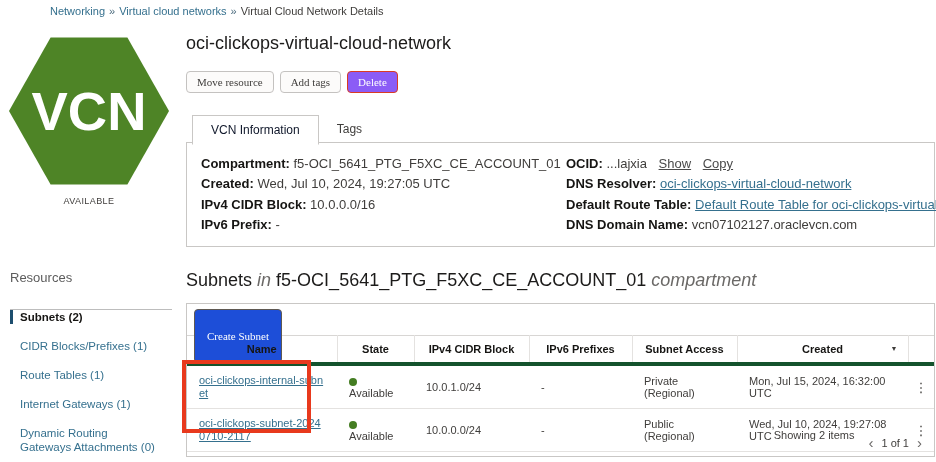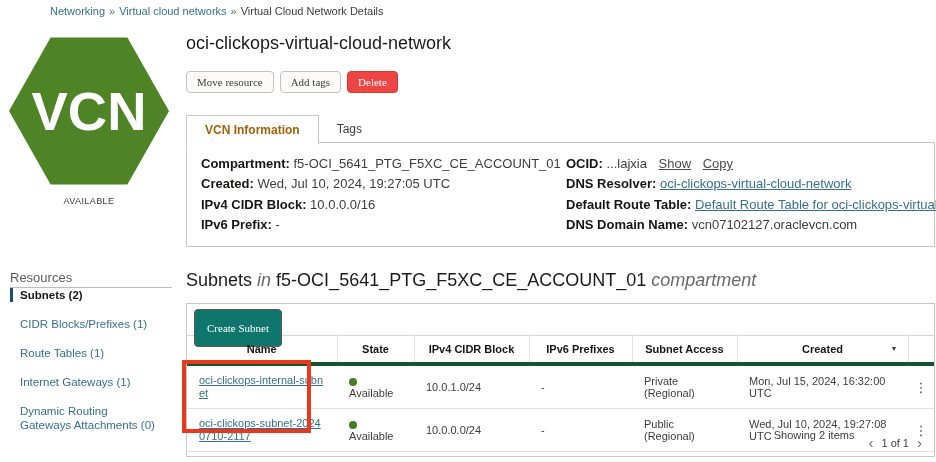--- a/index.html
+++ b/index.html
@@ -18,55 +18,55 @@
 
   
   .sidebar { position:absolute; left:0; top:0; width:180px; height:462px; }
   .hexwrap { position:absolute; left:9px; top:31px; width:160px; height:160px; }
   .hexwrap svg { width:100%; height:100%; display:block; }
   .hex-label { fill:#ffffff; font-family:"Liberation Sans",sans-serif; font-weight:bold; font-size:34px; }
   .availability { position:absolute; left:9px; top:196px; width:160px; text-align:center;
     font-size:9px; letter-spacing:.4px; color:#3f3d3b; }
 
   .resources { position:absolute; left:10px; top:270px; width:162px; }
-  .resources-title { font-size:13px; color:#5c5c5c; padding-bottom:2px; border-bottom:1px solid #bdbdbd; }
+  .resources-title { font-size:13px; color:#5c5c5c; padding-bottom:24px; border-bottom:1px solid #bdbdbd; }
   .res-list { }
   .res-item { font-size:11.5px; color:#35708e; margin:0 0 15px 0; padding-left:10px; line-height:14px; cursor:pointer; }
   .res-item.active { color:#161513; font-weight:bold; border-left:3px solid #1d4e6e; padding-left:7px; }
 
   
   .main-title { position:absolute; left:186px; top:33px; font-size:18px; color:#1c1b1a; }
   .btn-row { position:absolute; left:186px; top:71px; display:flex; gap:6px; }
   .btn { font-family:Liberation Serif, serif; font-size:11px; padding:4px 10px; border-radius:4px;
     border:1px solid #c4c2c0; background:#fcfbfa; color:#3f3d3b; cursor:pointer; }
-  .btn.danger { background:#ef4444; border-color:#da3b23; color:#ffffff; }
+  .btn.danger { background:#8b5cf6; border-color:#da3b23; color:#ffffff; }
 
   
   .tabs { position:absolute; left:186px; top:115px; display:flex; z-index:2; }
   .tab { font-size:12px; padding:7px 18px; cursor:pointer; color:#3f3d3b; }
-  .tab.active { font-weight:bold; color:#a16207; background:#ffffff;
-    border:1px solid #c9c7c5; border-bottom:1px solid #ffffff; }
+  .tab.active { font-weight:normal; color:#0f172a; background:#ffffff;
+    border:1px solid #c9c7c5; border-bottom:1px solid #ffffff;margin-left:6px; }
   .infobox { position:absolute; left:186px; top:142px; width:749px; height:105px;
     border:1px solid #c9c7c5; background:#ffffff; padding:12px 14px;
     display:grid; grid-template-columns:355px 1fr; column-gap:10px; z-index:1; }
   .info-col { display:flex; flex-direction:column; justify-content:space-between; padding:2px 0; }
   .info-row { font-size:13px; line-height:14px; white-space:nowrap; }
   .info-row b { color:#161513; }
   .info-row .val { color:#3f3d3b; }
   .info-row .lnk { color:#35708e; text-decoration:underline; cursor:pointer; }
   .info-row .action { color:#4a4a4a; text-decoration:underline; margin-left:8px; cursor:pointer; }
 
   
   .subnets-heading { position:absolute; left:186px; top:270px; font-size:18px; color:#1c1b1a; }
   .subnets-heading .it { font-style:italic; color:#6b6967; }
 
   .card { position:absolute; left:186px; top:303px; width:749px; height:154px;
     border:1px solid #c9c7c5; background:#ffffff; }
   .toolbar { height:31px; padding:5px 7px; }
-  .btn.create { background:#0f766e; border-color:#5f5952; color:#ffffff; padding:12px 12px; }
+  .btn.create { background:#1d4ed8; border-color:#5f5952; color:#ffffff; padding:20px 12px; }
 
   table.subnet-table { width:100%; border-collapse:collapse; table-layout:fixed; font-size:11px; }
   .subnet-table th { text-align:center; font-weight:bold; color:#161513; padding:7px 12px;
     border-top:1px solid #d8d6d4; border-bottom:4px solid #14532d; border-right:1px solid #e4e2e0;
     white-space:nowrap; overflow:hidden; }
   .subnet-table th:last-child { border-right:none; }
   .subnet-table td { padding:8px 12px; border-bottom:1px solid #e4e2e0; color:#3f3d3b; vertical-align:middle; }
   .subnet-table td.name a { text-decoration:underline; word-break:break-all; line-height:13px; display:inline-block; }
   .th-created { position:relative; }
   .sort-caret { position:absolute; right:10px; top:9px; font-size:7px; color:#3f3d3b; cursor:pointer; }

